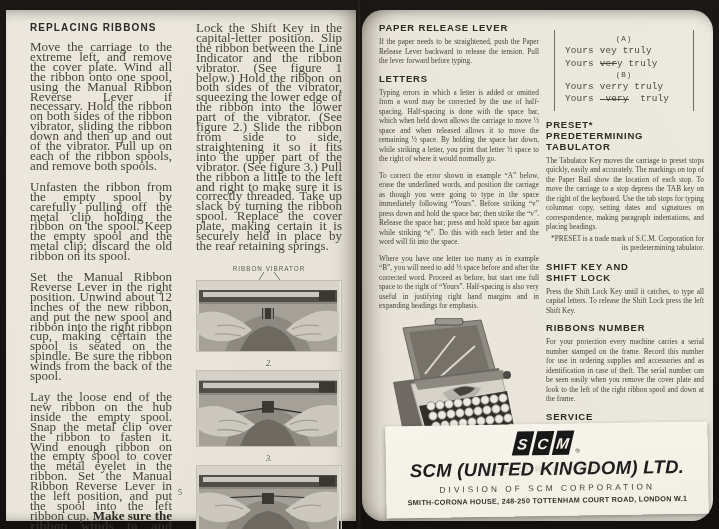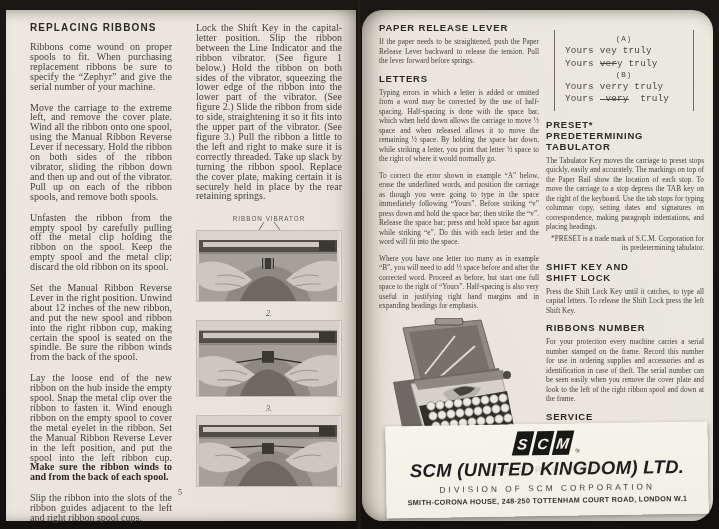--- a/index.html
+++ b/index.html
@@ -12,21 +12,21 @@
      box-shadow:inset 18px 0 26px -16px rgba(55,45,30,.6), inset 0 10px 14px -10px rgba(0,0,0,.35), inset 0 -8px 10px -8px rgba(0,0,0,.25);border-radius:21px;}
   .col{position:absolute;}
   .col1{left:24px;top:12px;width:142px;}
   .col2{left:190px;top:13px;width:146px;}
   .col3{left:17px;top:12px;width:160px;}
   .col4{left:184px;top:10px;width:158px;}
   .h-main{font-family:"Liberation Sans",sans-serif;font-size:10px;font-weight:700;letter-spacing:1.1px;
      color:#2d2a24;margin:0 0 9px 0;}
   .h-sec{font-family:"Liberation Sans",sans-serif;font-size:9.5px;font-weight:700;letter-spacing:.8px;
      color:#2d2a24;margin:0 0 4px 0;line-height:11px;}
-  p.body{font-size:10px;line-height:9.9px;text-align:justify;color:#474338;margin:0 0 11px 0;}
+  p.body{font-size:13px;line-height:9.9px;text-align:justify;color:#474338;margin:0 0 11px 0;}
   .col3 p.body,.col4 p.body{font-size:7.3px;line-height:9.5px;margin:0 0 7px 0;}
   p.body strong{color:#2e2b24;}
   .pagenum{position:absolute;left:172px;top:478px;font-size:8px;color:#55514a;}
   .fig-caption{font-family:"Liberation Sans",sans-serif;font-size:6.3px;letter-spacing:1px;color:#5b574f;
      text-align:center;margin-top:14px;}
   .fig-label{font-size:8px;font-style:italic;text-align:center;color:#55514a;margin:7px 0 2px 0;}
   .pointer-svg{display:block;margin:0 auto;}
   .photo{border:1px solid #c2beb4;box-shadow:0 0 0 1px rgba(255,255,255,.35) inset;line-height:0;}
   .examples{margin:10px 0 8px 8px;width:138px;border-left:1px solid #6f6b63;border-right:1px solid #6f6b63;
      padding:3px 0 5px 0;font-family:"Liberation Mono","DejaVu Sans Mono",monospace;color:#4c473f;}
@@ -55,21 +55,20 @@
      background:linear-gradient(90deg,rgba(20,16,10,.75),rgba(60,52,40,.35),rgba(20,16,10,.8));}
 </style>
 </head>
 <body>
 
 <div class="scan">
 
   <div class="page page-left">
     <div class="col col1">
       <h2 class="h-main">REPLACING RIBBONS</h2>
-      <p class="body">Ribbons come wound on proper spools to fit. When purchasing replacement ribbons be sure to specify the “Zephyr” and give the serial number of your machine.</p>
       <p class="body">Move the carriage to the extreme left, and remove the cover plate. Wind all the ribbon onto one spool, using the Manual Ribbon Reverse Lever if necessary. Hold the ribbon on both sides of the ribbon vibrator, sliding the ribbon down and then up and out of the vibrator. Pull up on each of the ribbon spools, and remove both spools.</p>
       <p class="body">Unfasten the ribbon from the empty spool by carefully pulling off the metal clip holding the ribbon on the spool. Keep the empty spool and the metal clip; discard the old ribbon on its spool.</p>
       <p class="body">Set the Manual Ribbon Reverse Lever in the right position. Unwind about 12 inches of the new ribbon, and put the new spool and ribbon into the right ribbon cup, making certain the spool is seated on the spindle. Be sure the ribbon winds from the back of the spool.</p>
       <p class="body"><span>Lay the loose end of the new ribbon on the hub inside the empty spool. Snap the metal clip over the ribbon to fasten it. Wind enough ribbon on the empty spool to cover the metal eyelet in the ribbon. Set the Manual Ribbon Reverse Lever in the left position, and put the spool into the left ribbon cup. </span><strong>Make sure the ribbon winds to and from the back of each spool.</strong></p>
       <p class="body">Slip the ribbon into the slots of the ribbon guides adjacent to the left and right ribbon spool cups.</p>
     </div>
 
     <div class="col col2">
       <p class="body">Lock the Shift Key in the capital-letter position. Slip the ribbon between the Line Indicator and the ribbon vibrator. (See figure 1 below.) Hold the ribbon on both sides of the vibrator, squeezing the lower edge of the ribbon into the lower part of the vibrator. (See figure 2.) Slide the ribbon from side to side, straightening it so it fits into the upper part of the vibrator. (See figure 3.) Pull the ribbon a little to the left and right to make sure it is correctly threaded. Take up slack by turning the ribbon spool. Replace the cover plate, making certain it is securely held in place by the rear retaining springs.</p>
 
@@ -140,21 +139,21 @@
     </div>
 
     <div class="pagenum">5</div>
   </div>
 
   <div class="crease"></div>
 
   <div class="page page-right">
     <div class="col col3">
       <h3 class="h-sec">PAPER RELEASE LEVER</h3>
-      <p class="body">If the paper needs to be straightened, push the Paper Release Lever backward to release the tension. Pull the lever forward before springs.</p>
+      <p class="body">If the paper needs to be straightened, push the Paper Release Lever backward to release the tension. Pull the lever forward before typing.</p>
 
       <h3 class="h-sec">
         <div>LETTERS</div>
       </h3>
       <p class="body">Typing errors in which a letter is added or omitted from a word may be corrected by the use of half-spacing. Half-spacing is done with the space bar, which when held down allows the carriage to move ½ space and when released allows it to move the remaining ½ space. By holding the space bar down, while striking a letter, you print that letter ½ space to the right of where it would normally go.</p>
       <p class="body">To correct the error shown in example “A” below, erase the underlined words, and position the carriage as though you were going to type in the space immediately following “Yours”. Before striking “v” press down and hold the space bar; then strike the “v”. Release the space bar; press and hold space bar again while striking “e”. Do this with each letter and the word will fit into the space.</p>
       <p class="body">Where you have one letter too many as in example “B”, you will need to add ½ space before and after the corrected word. Proceed as before, but start one full space to the right of “Yours”. Half-spacing is also very useful in justifying right hand margins and in expanding headings for emphasis.</p>
 
       <div class="typewriter-wrap">
         <svg width="135" height="140" viewBox="0 0 135 140">

